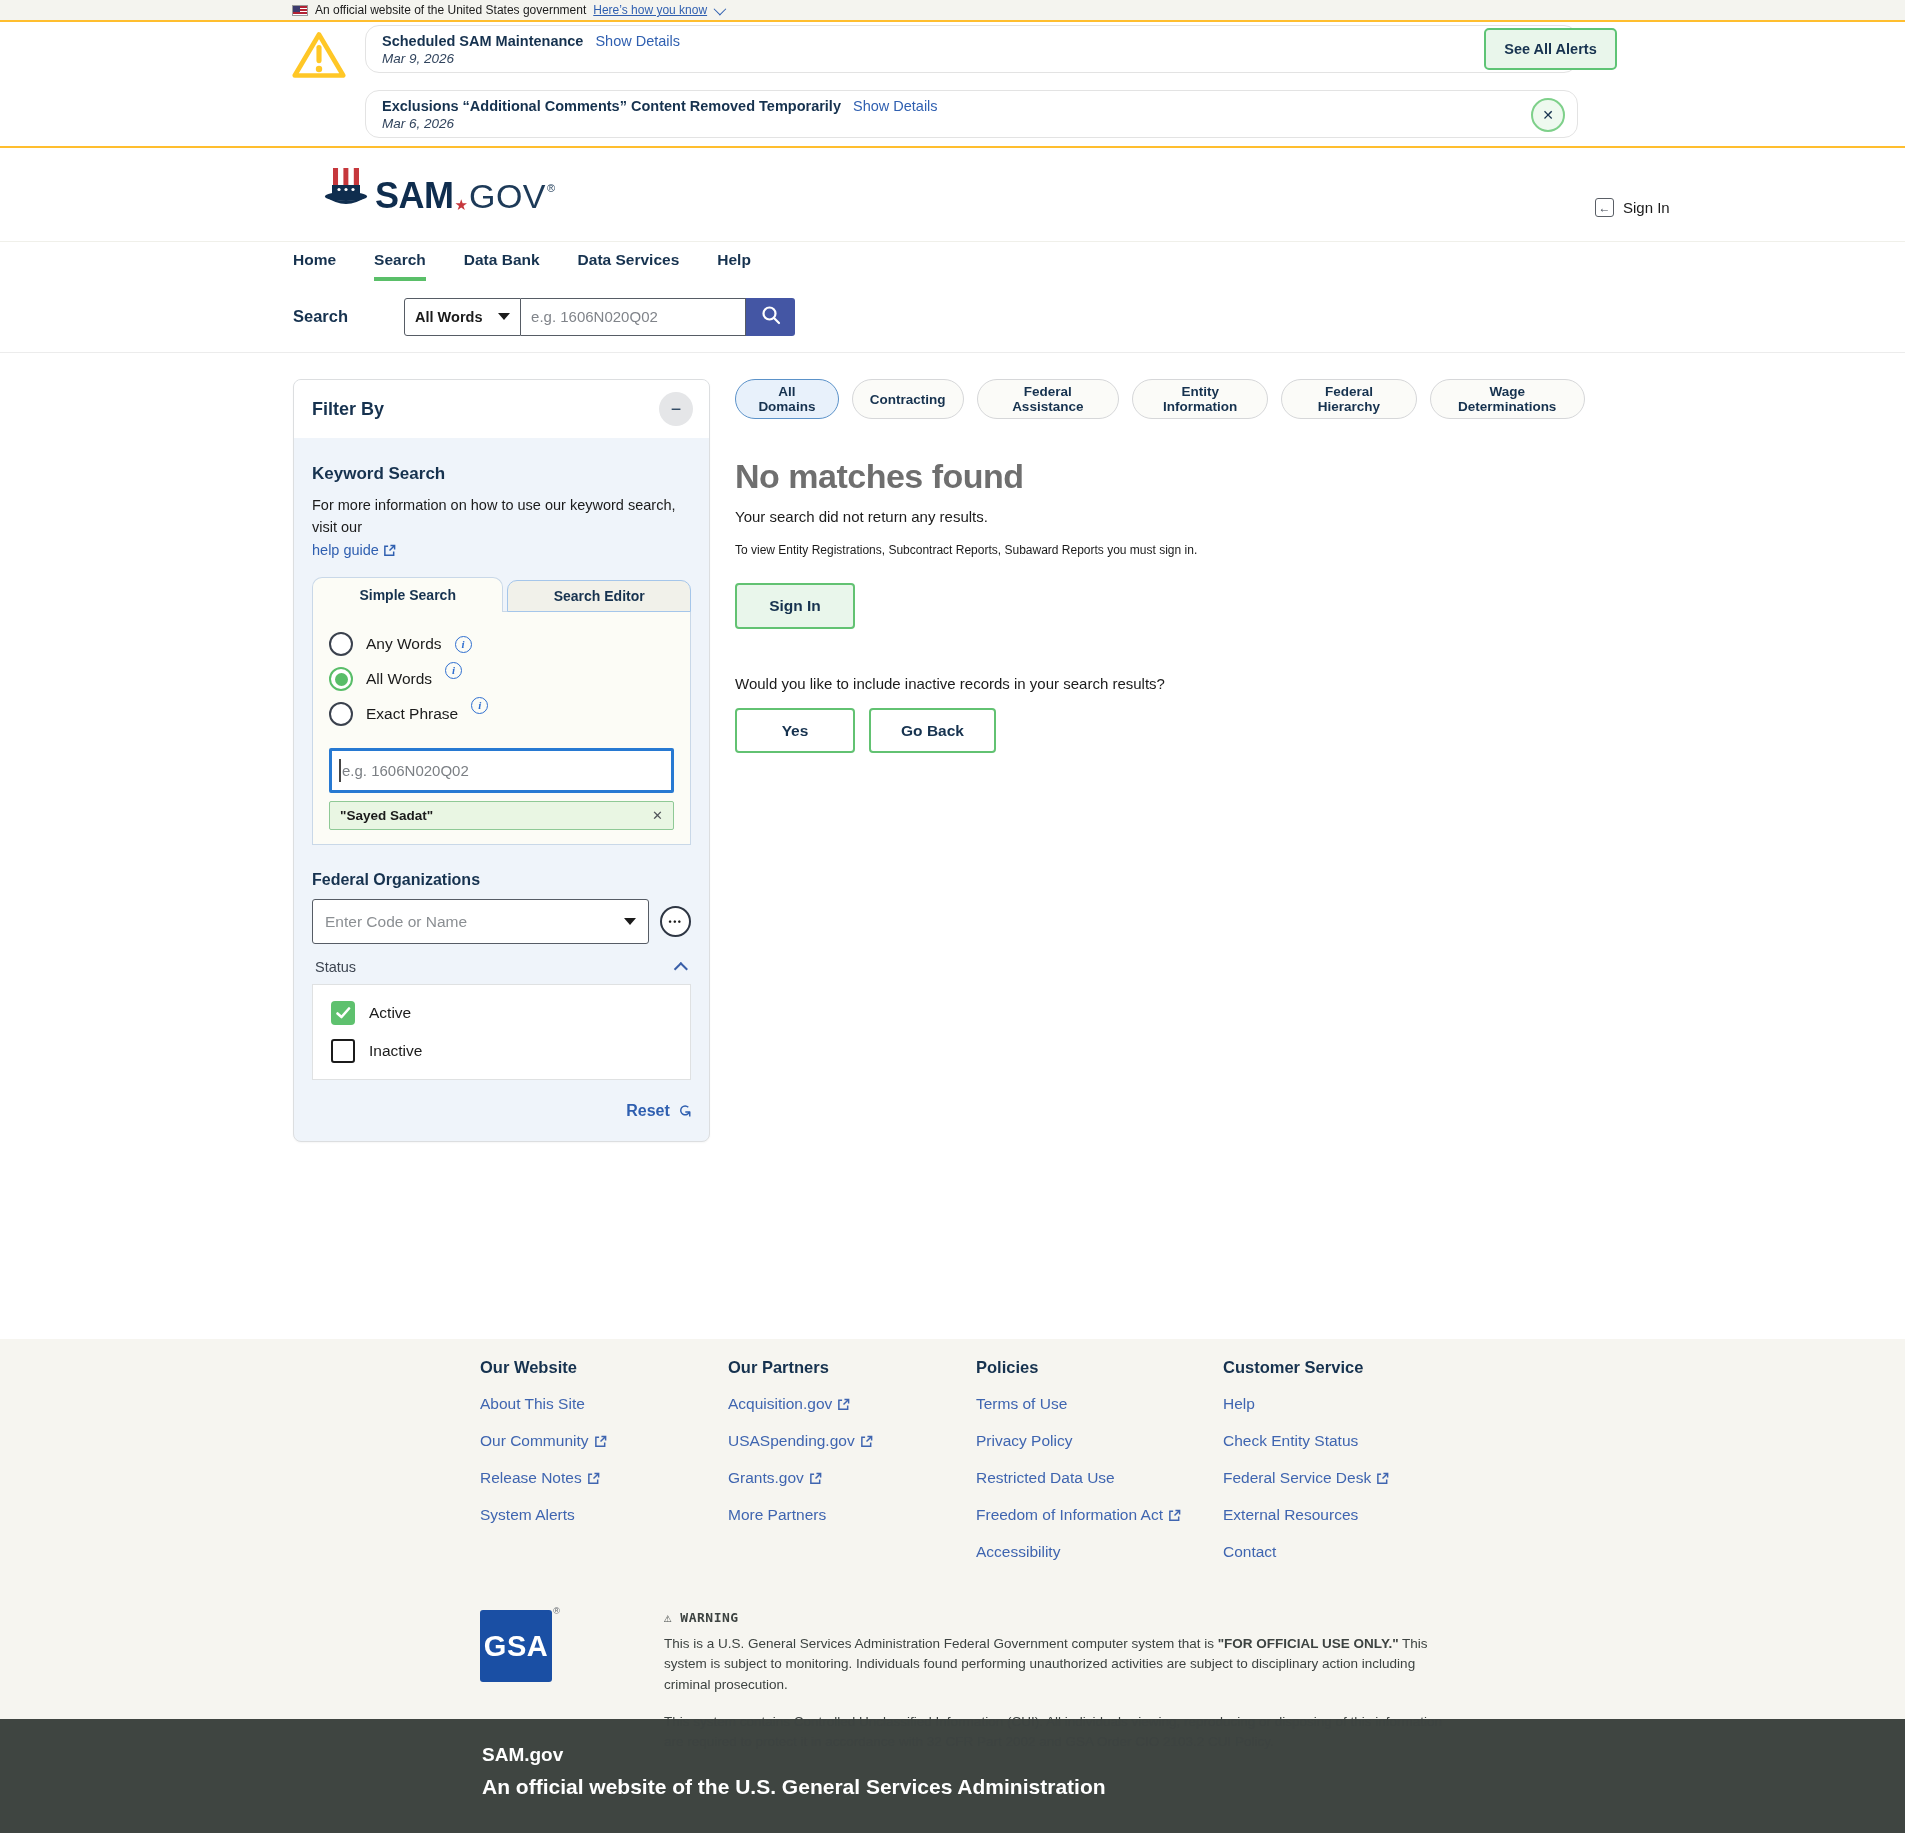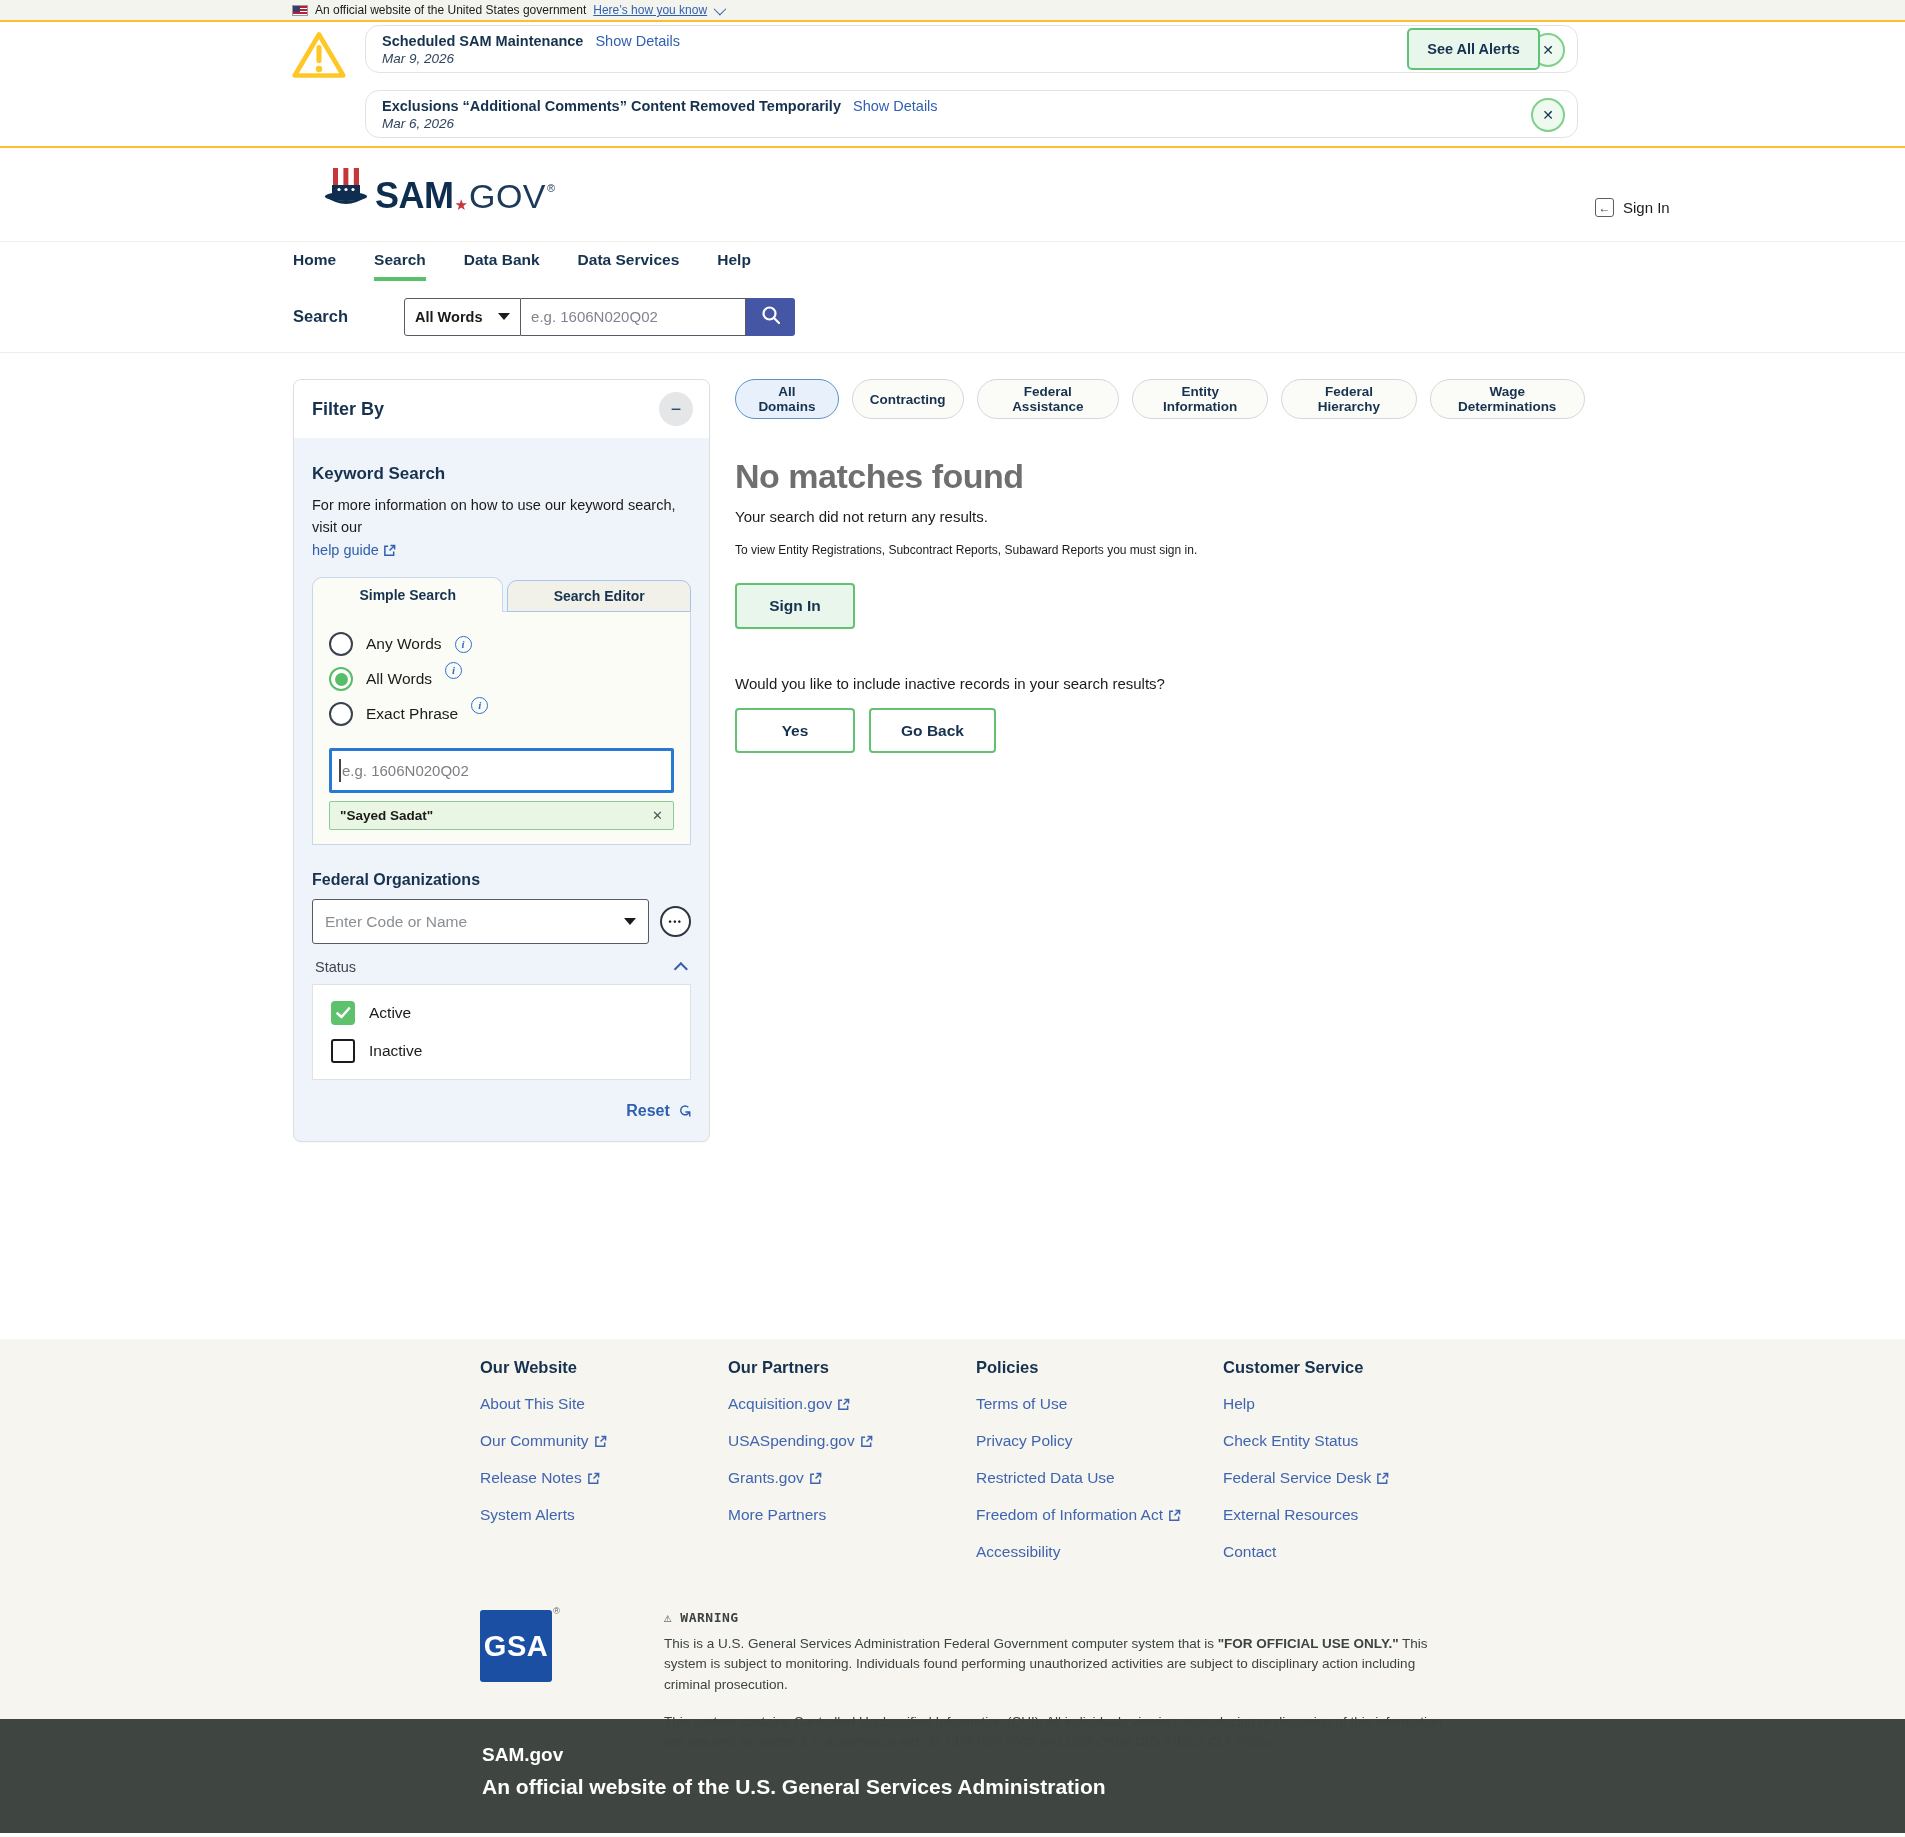--- a/index.html
+++ b/index.html
@@ -33,21 +33,21 @@
   .alert-line1{ display:flex; align-items:baseline; gap:12px;}
   .alert-title{ font-size:14.5px; font-weight:bold; color:#16324f;}
   .alert-link{ font-size:14.5px; font-weight:normal; color:#2f5fb0;text-align:right;}
   .alert-date{ font-size:13.5px; font-style:italic; color:#32455e; margin-top:2px;}
   .alert-close{
     position:absolute; right:12px; top:7px; width:34px; height:34px; border-radius:50%;
     background:#eef9ef; border:2px solid #7ed08a; color:#16324f; font-size:14px;
     display:flex; align-items:center; justify-content:center; cursor:pointer;
   }
   .see-all-btn{
-    position:absolute; left:1407px; top:6px; width:133px; height:42px;
+    position:absolute; left:1484px; top:6px; width:133px; height:42px;
     background:#e9f6eb; border:2px solid #5ec475; border-radius:5px;
     font-weight:bold; font-size:14.5px; color:#16324f; cursor:pointer;
     font-family:"Liberation Sans",sans-serif;
   }
 
   
   .site-header{ position:relative; height:93px; background:#fff;margin-left:30px;}
   .logo{ position:absolute; left:293px; top:18px; display:flex; align-items:flex-end; gap:6px;}
   .logo-text{ display:flex; align-items:baseline; line-height:1;}
   .logo-sam{ font-size:36px; font-weight:800; color:#0f2d4e; letter-spacing:-0.5px;}

